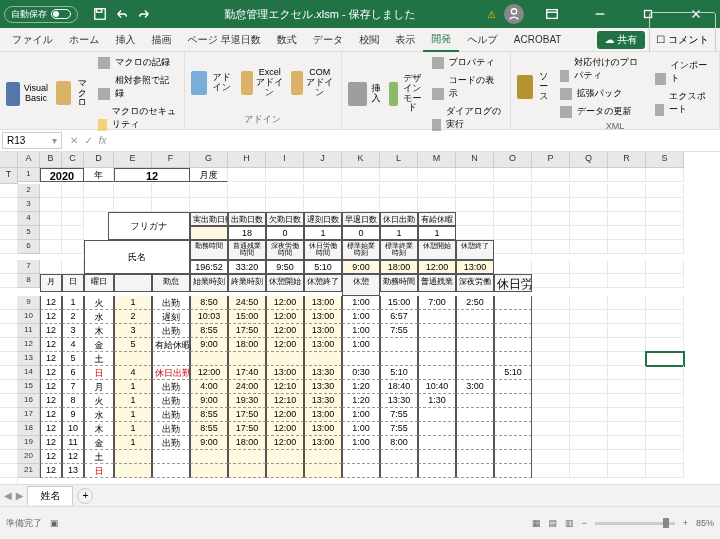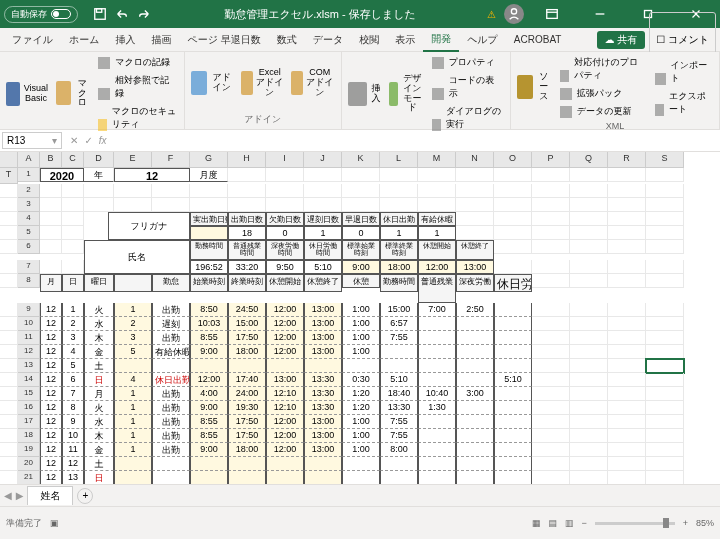--- a/index.html
+++ b/index.html
@@ -420,23 +420,23 @@
       <div class="rh">8</div>
       <div class="cell b hdr" style="height: 18px; font-size: 8px;">月</div>
       <div class="cell b hdr" style="height: 18px; font-size: 8px;">日</div>
       <div class="cell b hdr" style="height: 18px; font-size: 8px;">曜日</div>
       <div class="cell b hdr" style="height: 18px; font-size: 8px;"></div>
       <div class="cell b hdr" style="height: 18px; font-size: 8px;">勤怠</div>
       <div class="cell b hdr" style="height: 18px; font-size: 8px;">始業時刻</div>
       <div class="cell b hdr" style="height: 18px; font-size: 8px;">終業時刻</div>
       <div class="cell b hdr" style="height: 18px; font-size: 8px;">休憩開始</div>
       <div class="cell b hdr" style="height: 18px; font-size: 8px;">休憩終了</div>
-      <div class="cell b hdr" style="height: 14px; font-size: 8px;">休憩</div>
+      <div class="cell b hdr" style="height: 22px; font-size: 8px;">休憩</div>
       <div class="cell b hdr" style="height: 18px; font-size: 8px;">勤務時間</div>
-      <div class="cell b hdr" style="height: 29px; font-size: 8px;">普通残業</div>
+      <div class="cell b hdr" style="height: 18px; font-size: 8px;">普通残業</div>
       <div class="cell b hdr" style="height: 18px; font-size: 8px;">深夜労働</div>
       <div class="cell b hdr" style="height: 18px; font-size: 12px;">休日労働</div>
       <div class="cell"></div>
       <div class="cell"></div>
       <div class="cell"></div>
       <div class="cell"></div>
       <div class="cell"></div>
       <div class="rh">9</div>
       <div class="cell bl br bd">12</div>
       <div class="cell bl br bd">1</div>

